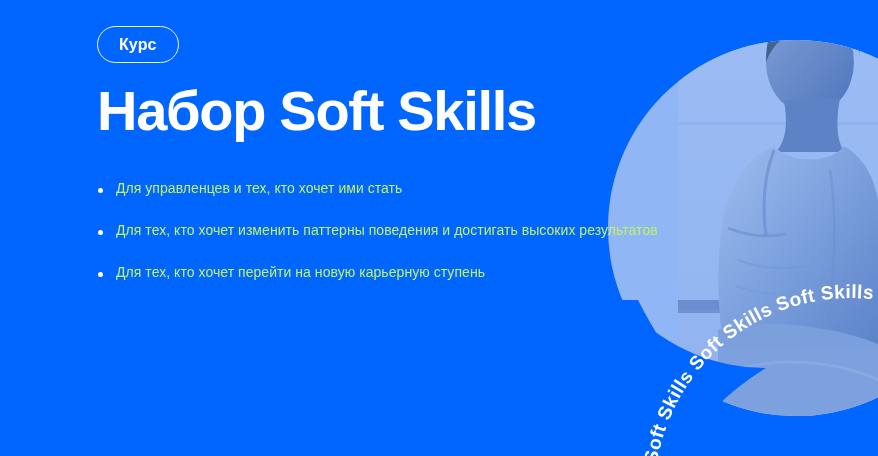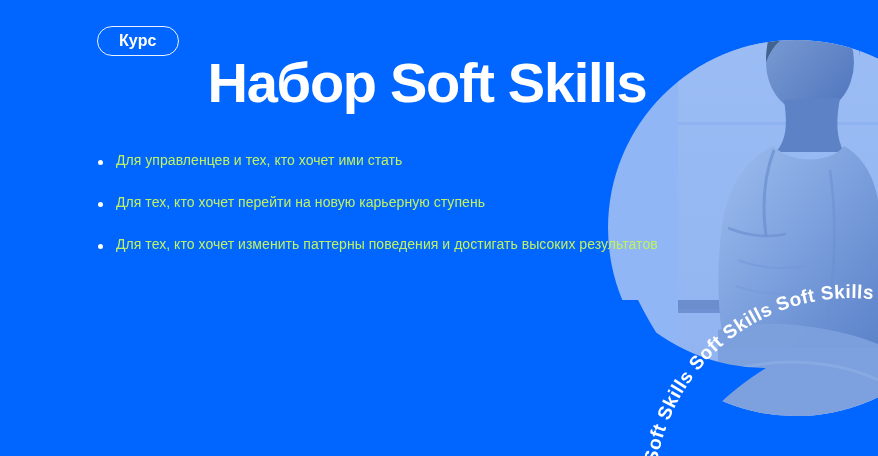--- a/index.html
+++ b/index.html
@@ -38,39 +38,39 @@
     left: 97px;
     top: 0;
     width: 660px;
     height: 456px;
   }
 
   .badge {
     display: inline-flex;
     align-items: center;
     justify-content: center;
-    height: 30px;
+    height: 37px;
     padding: 0 21px;
     margin-top: 26px;
     border: 1.5px solid rgba(255,255,255,0.92);
     border-radius: 999px;
     color: #ffffff;
     font-size: 16px;
     font-weight: bold;
     letter-spacing: 0.1px;
     line-height: 1;
   }
 
   .headline {
+    margin-top: 21px;
     font-size: 56px;
     font-weight: bold;
     line-height: 0.96;
     letter-spacing: -1.3px;
     white-space: nowrap;
-    text-align: center;
   }
   .headline .line1 { display: block; color: #ffffff; }
   .headline .line2 { display: block; color: #000000; }
 
   .bullets {
     margin-top: 40px;
     list-style: none;
     width: 640px;
   }
 
@@ -194,18 +194,18 @@
   <div id="content">
 
     <div class="badge">Курс</div>
 
     <h1 class="headline">
       <span class="line1">Набор Soft Skills</span>
     </h1>
 
     <ul class="bullets">
       <li>Для управленцев и тех, кто хочет ими стать</li>
+      <li>Для тех, кто хочет изменить паттерны поведения и достигать высоких результатов</li>
       <li>Для тех, кто хочет перейти на новую карьерную ступень</li>
-      <li>Для тех, кто хочет изменить паттерны поведения и достигать высоких результатов</li>
     </ul>
 
   </div>
 </div>
 
 </body></html>

